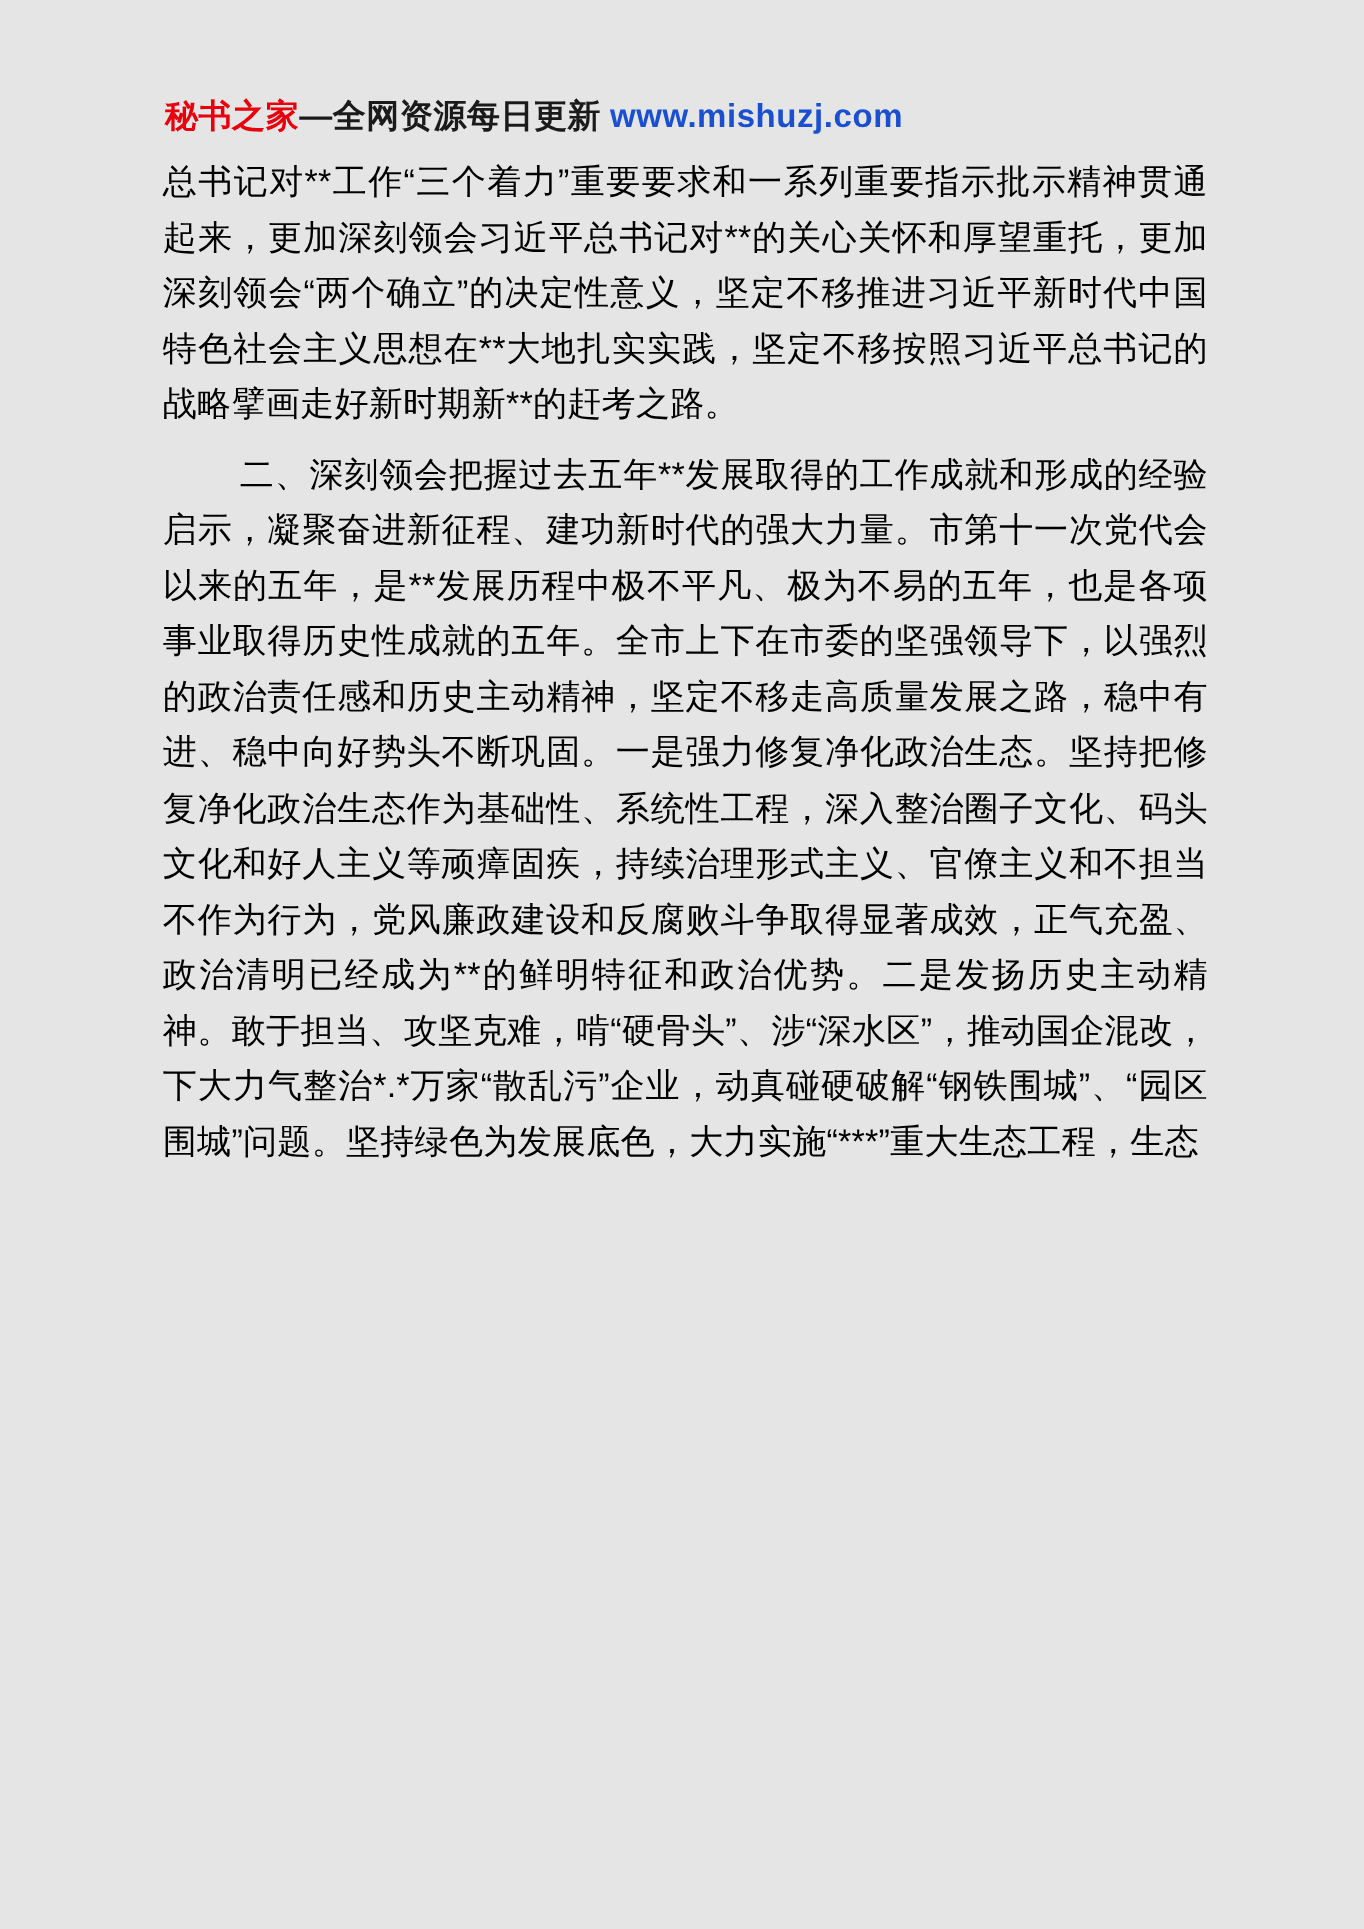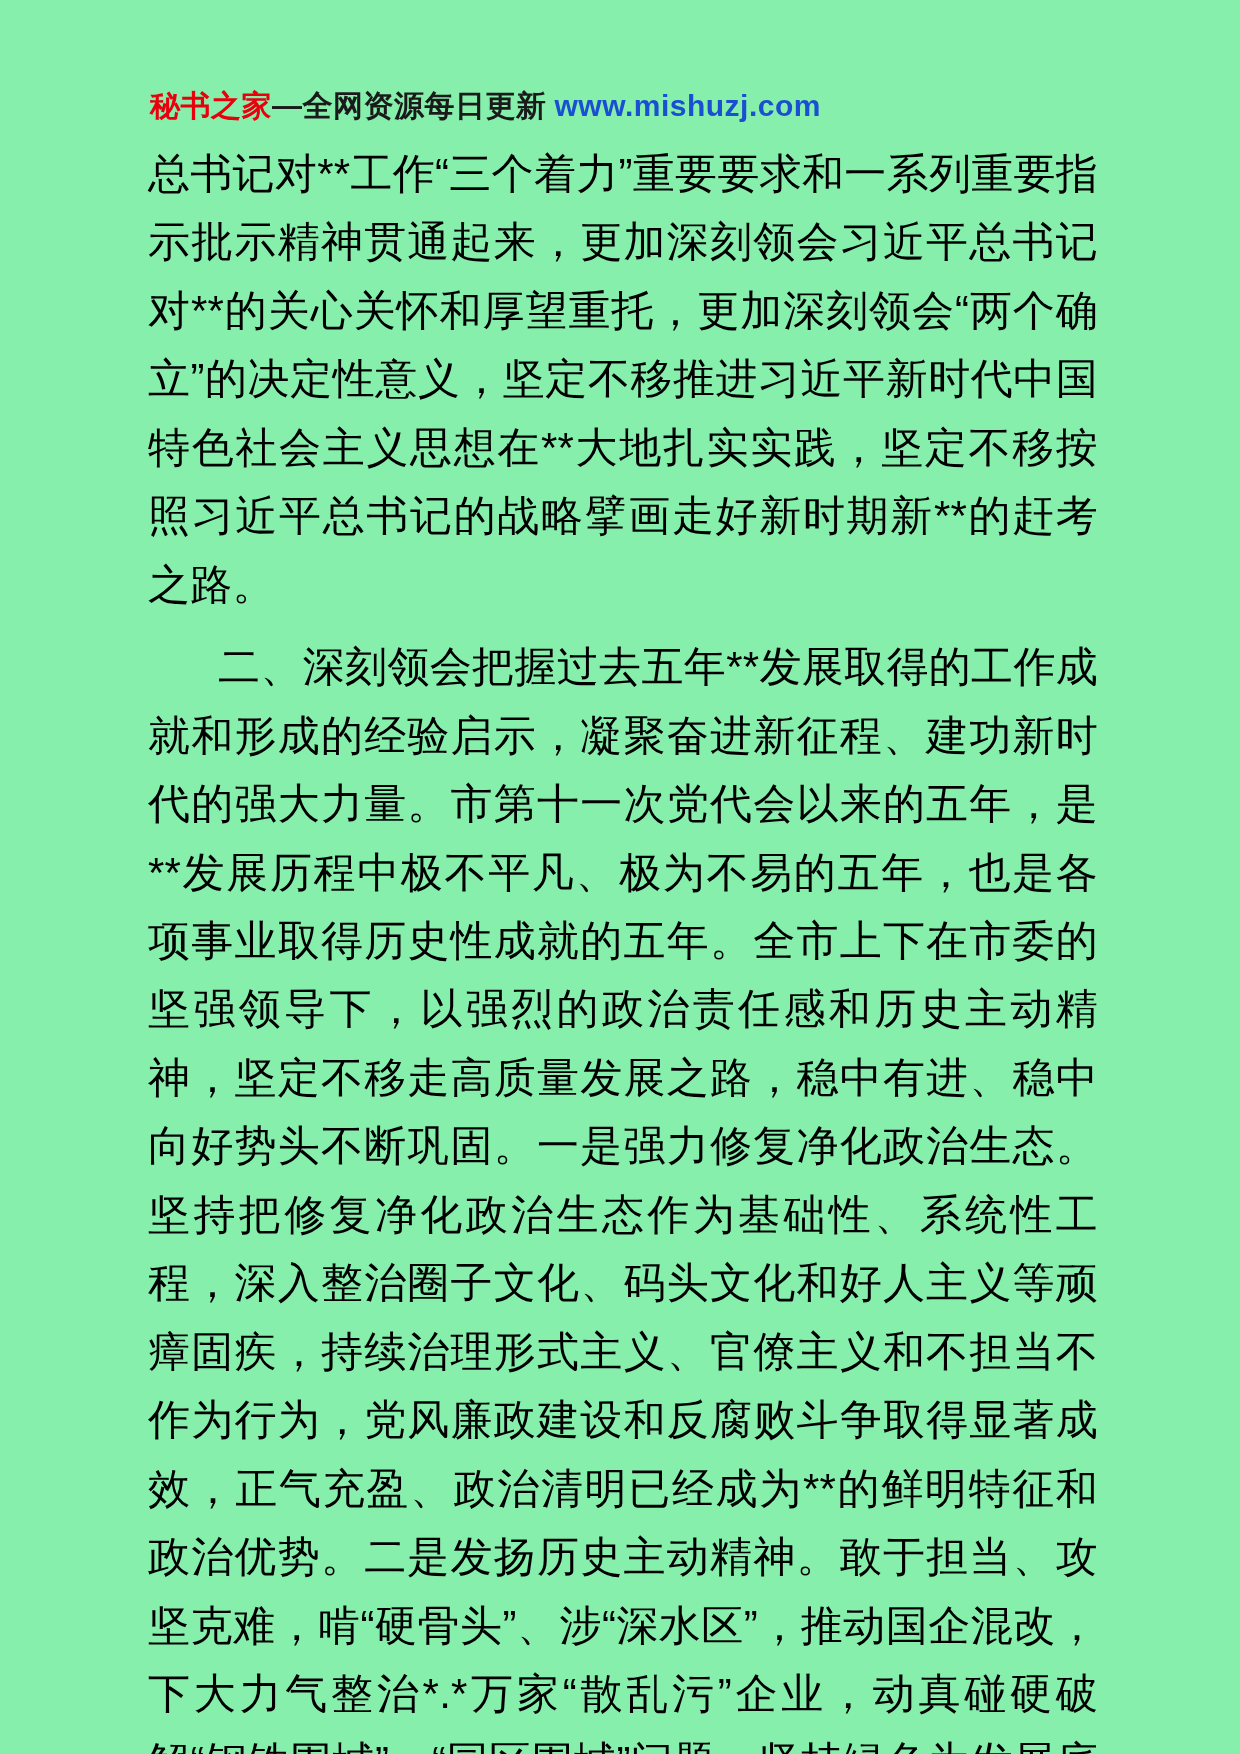--- a/index.html
+++ b/index.html
@@ -14,21 +14,21 @@
     color: #000000;
     position: relative;
     overflow: hidden;
   }
   .page {
     position: absolute;
     left: 0;
     top: 0;
     width: 1240px;
     height: 1754px;
-    background: #86efac;
+    background: #e5e5e5;
     text-decoration: underline;
   }
   .watermark {
     position: absolute;
     left: 150px;
     top: 88px;
     width: 940px;
     font-size: 30px;
     line-height: 1.2;
     white-space: nowrap;
@@ -52,21 +52,21 @@
     font-weight: bold;
     margin-left: 8px;
   }
   .doc-body {
     position: absolute;
     left: 148px;
     top: 140px;
     width: 950px;
   }
   .para {
-    font-size: 42px;
+    font-size: 31px;
     line-height: 1.63;
     text-align: justify;
     text-justify: inter-ideograph;
     margin: 0 0 2px 0;
     letter-spacing: 0.2px;
     color: #000000;
   }
   .para.indent {
     text-indent: 70px;
     margin-top: 14px;

